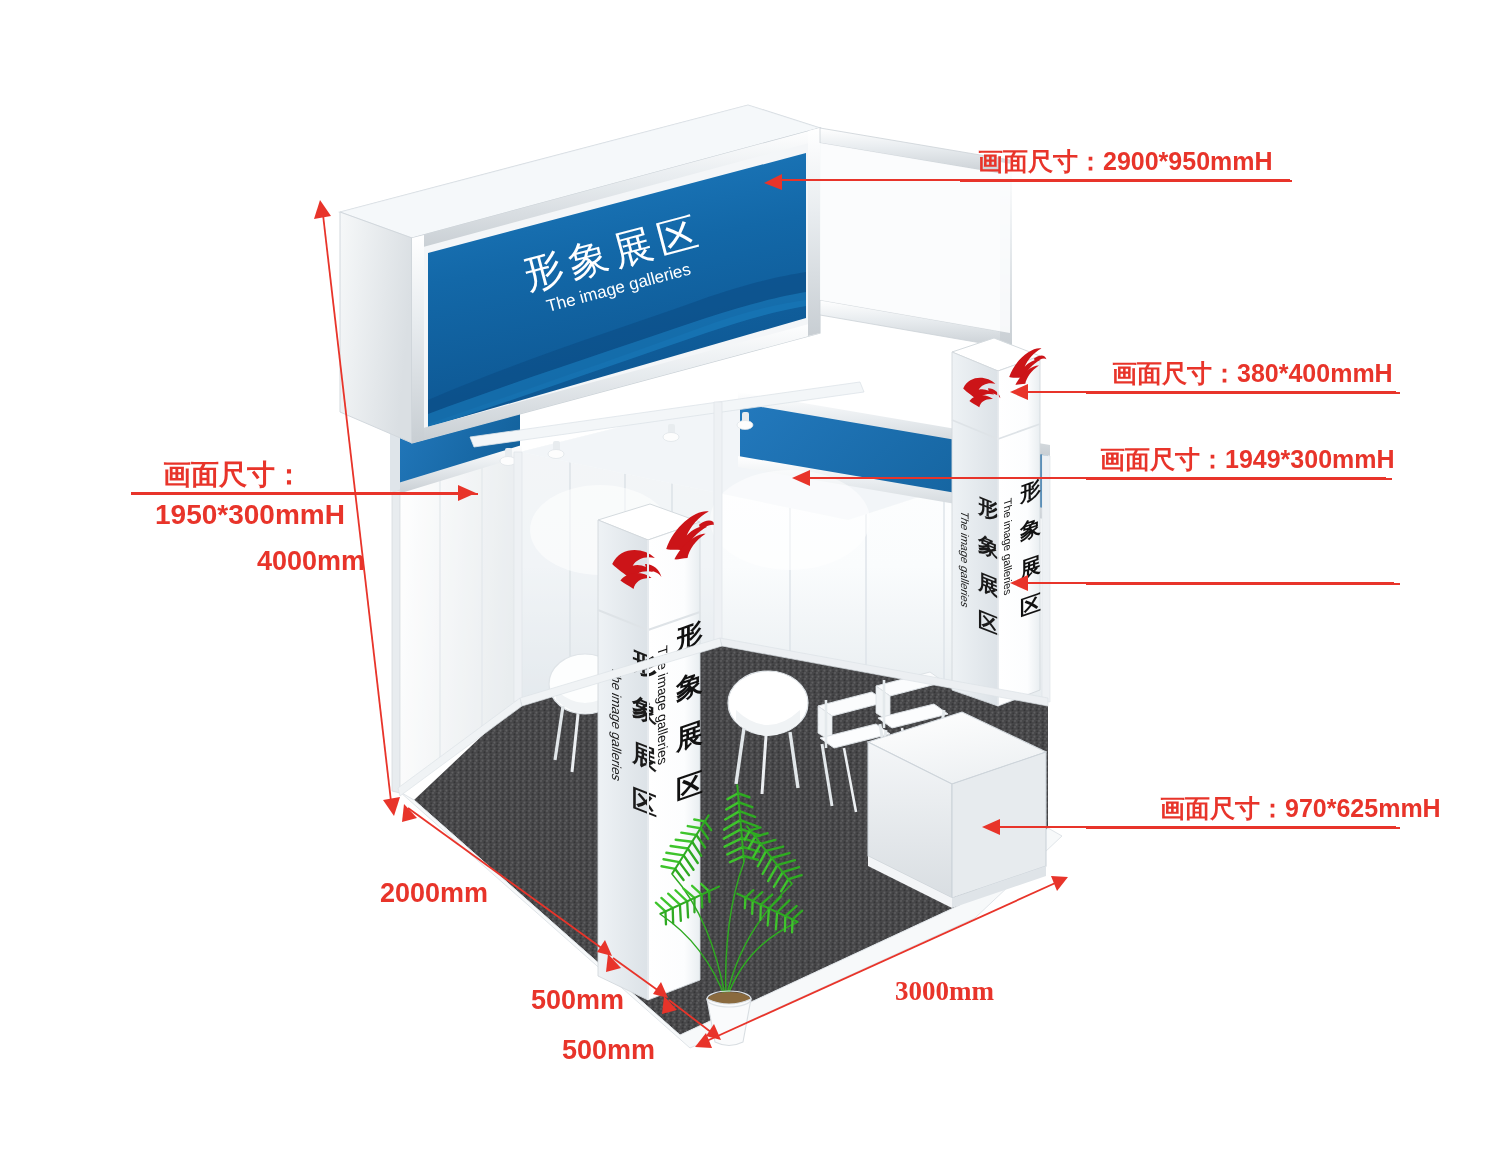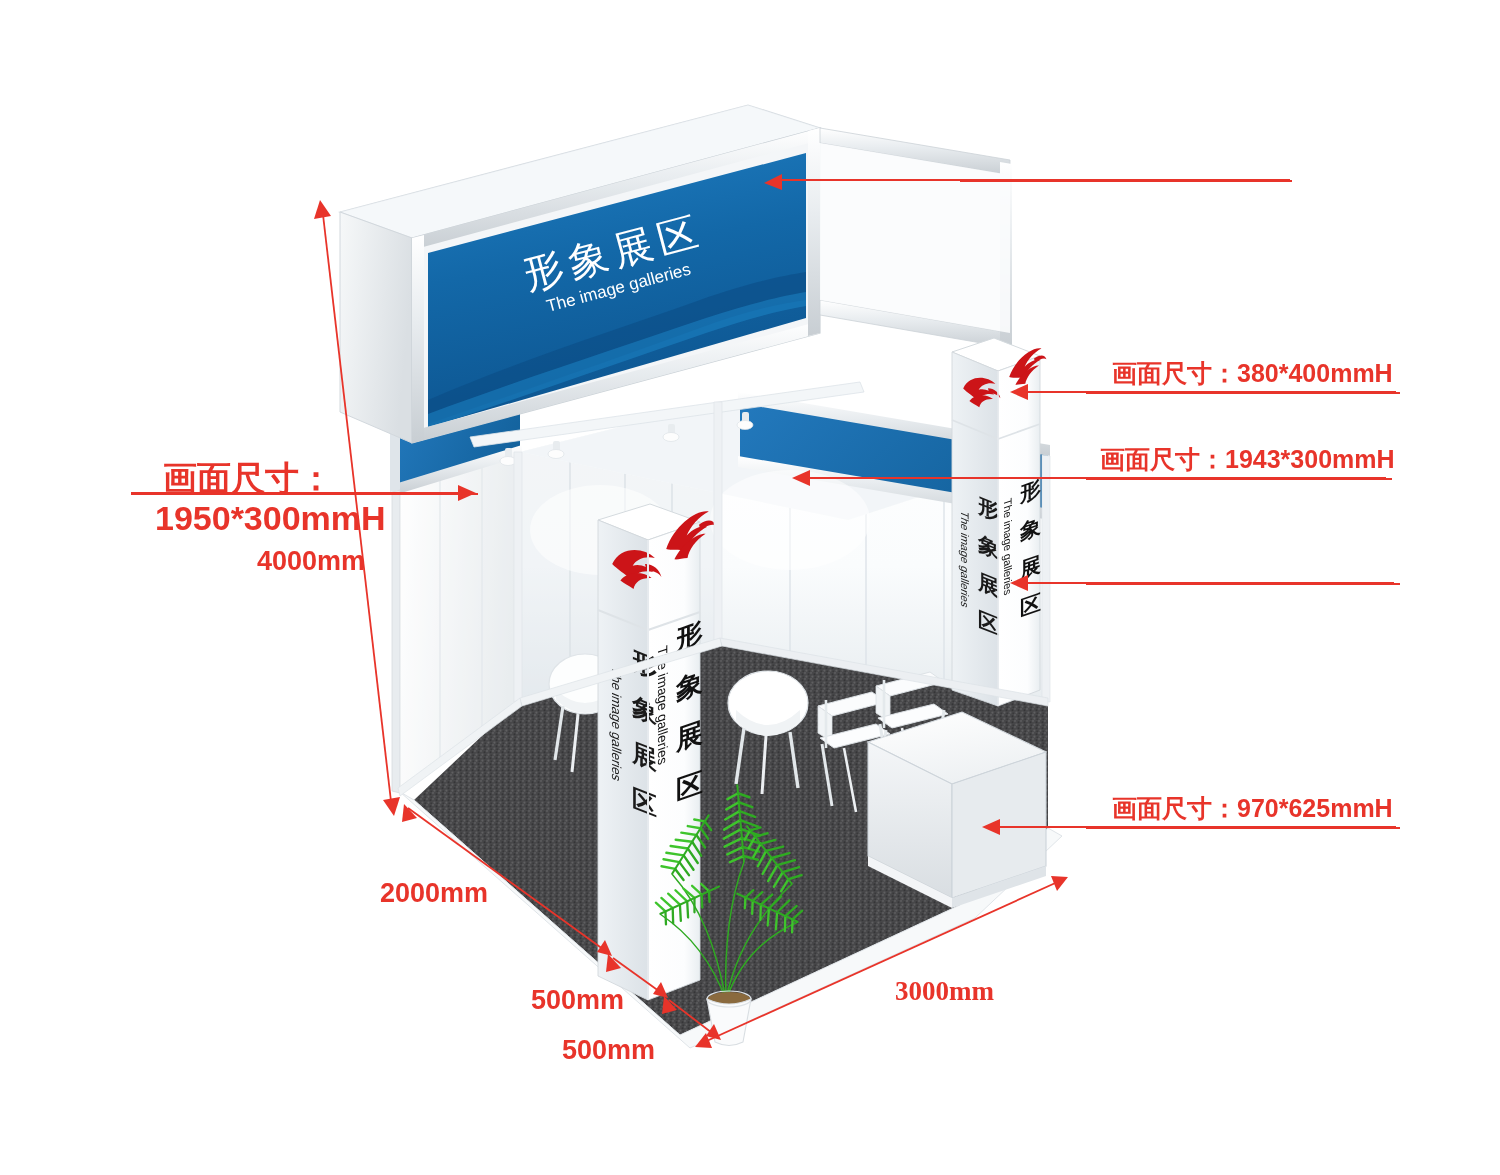--- a/index.html
+++ b/index.html
@@ -4,21 +4,21 @@
 <style>
   html,body{margin:0;padding:0;background:#ffffff;}
   body{width:1500px;height:1175px;position:relative;overflow:hidden;
        font-family:"Liberation Sans","DejaVu Sans",sans-serif;}
   #stage{position:absolute;left:0;top:0;width:1500px;height:1175px;}
   svg.layer{position:absolute;left:0;top:0;width:1500px;height:1175px;}
   .anno{position:absolute;color:#e8342a;font-weight:700;white-space:nowrap;
         letter-spacing:0px;line-height:1.12;}
   .anno.sz{font-size:25px;}
   .anno.dim{font-size:27px;}
-  .anno.two{font-size:34px;}
+  .anno.two{font-size:28px;}
 </style>
 </head>
 <body>
 
 <div id="stage">
 
   <svg class="layer" viewBox="0 0 1500 1175">
     <defs>
       <linearGradient id="gBanner" x1="0" y1="0" x2="0.25" y2="1">
         <stop offset="0%" stop-color="#1f7cc0"></stop>
@@ -454,27 +454,28 @@
     <g stroke="#e8342a" stroke-width="1.8">
       <line x1="960" y1="181" x2="1292" y2="181"></line>
       <line x1="1086" y1="393" x2="1400" y2="393"></line>
       <line x1="1086" y1="479" x2="1392" y2="479"></line>
       <line x1="1086" y1="584" x2="1400" y2="584"></line>
       <line x1="1086" y1="828" x2="1400" y2="828"></line>
       <line x1="131" y1="494" x2="478" y2="494"></line>
     </g>
   </svg>
 
+  <div class="anno sz" style="left:978px;top:147px;">画面尺寸：2900*950mmH</div>
 
   <div class="anno sz" style="left:1112px;top:359px;">画面尺寸：380*400mmH</div>
 
-  <div class="anno sz" style="left:1100px;top:445px;">画面尺寸：1943*300mmH</div>
-
-
-  <div class="anno sz" style="left:1112px;top:794px;">画面尺寸：970*625mmH</div>
+  <div class="anno sz" style="left:1100px;top:445px;">画面尺寸：1949*300mmH</div>
+
+
+  <div class="anno sz" style="left:1160px;top:794px;">画面尺寸：970*625mmH</div>
 
   <div class="anno two" style="left:163px;top:459px;">画面尺寸：</div>
   <div class="anno two" style="left:155px;top:499px;">1950*300mmH</div>
 
   <div class="anno dim" style="left:257px;top:546px;">4000mm</div>
 
   <div class="anno dim" style="left:380px;top:878px;text-align:center;">2000mm</div>
 
   <div class="anno dim" style="left:531px;top:985px;">500mm</div>
 

